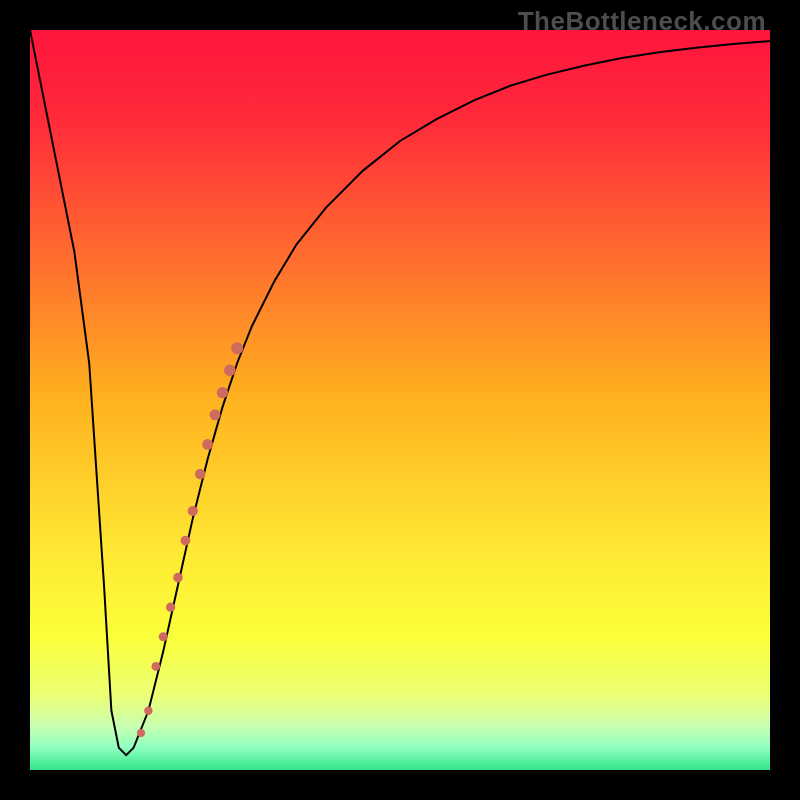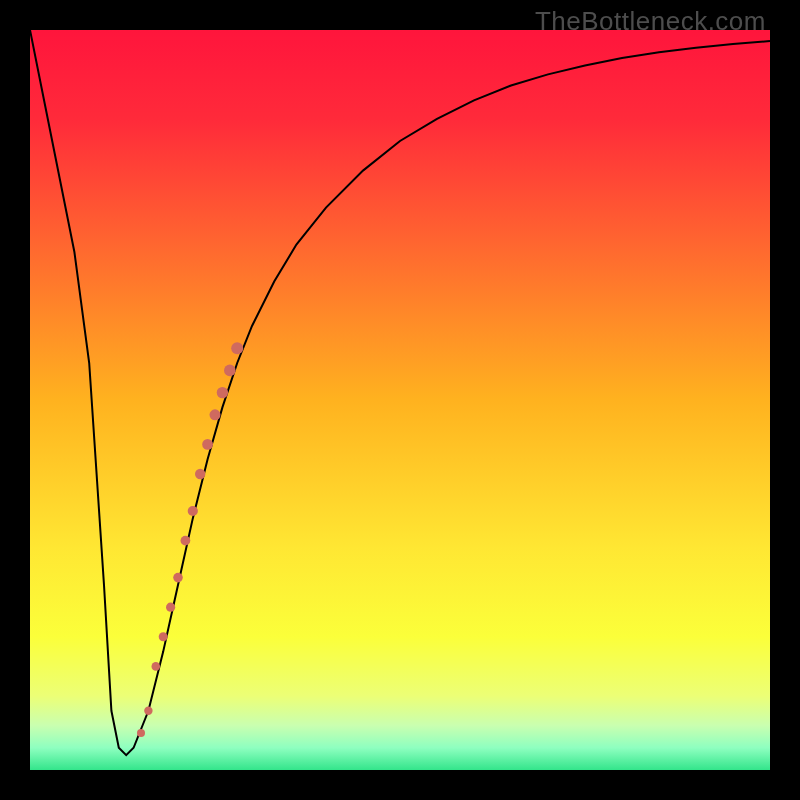--- a/index.html
+++ b/index.html
@@ -22,21 +22,21 @@
     left: 30px; top: 30px;
     width: 740px; height: 740px;
     overflow: hidden;
   }
   .watermark {
     position: absolute;
     top: 6px;
     right: 34px;
     color: #4d4d4d;
     font-size: 26px;
-    font-weight: 400;
+    font-weight: 700;
     letter-spacing: 0.5px;
     z-index: 5;
   }
   svg {
     position: absolute;
     left: 0; top: 0;
     width: 100%; height: 100%;
     z-index: 2;
   }
 </style>

